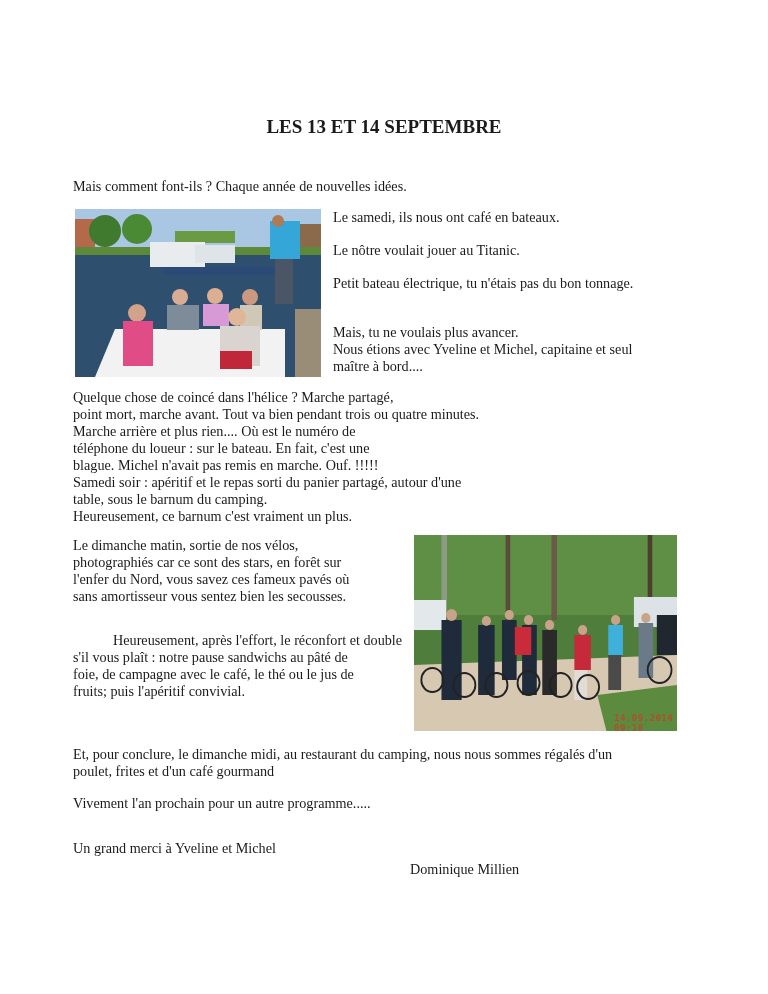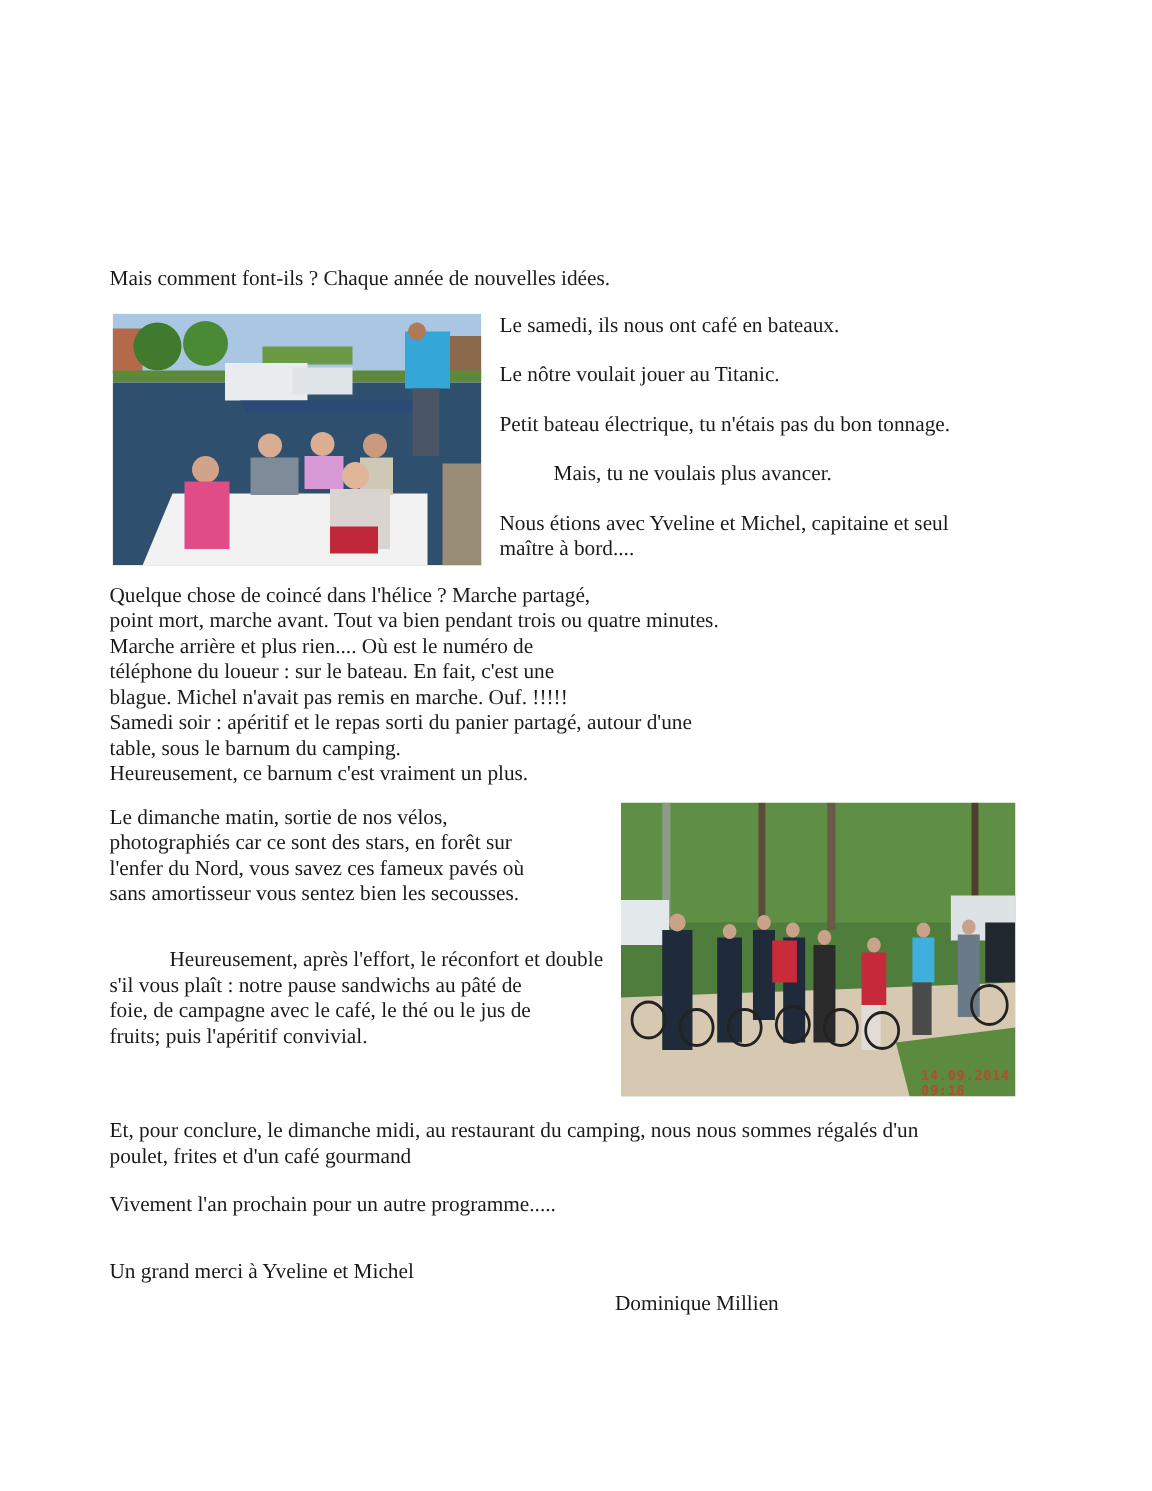--- a/index.html
+++ b/index.html
@@ -11,20 +11,21 @@
     .photo { position: absolute; overflow: hidden; }
     .photo svg { display: block; width: 100%; height: 100%; }
     .stamp { position: absolute; color: #c0442a; font-family: "DejaVu Sans Mono", monospace;
              font-size: 9px; font-weight: bold; letter-spacing: 0.5px; opacity: 0.85; }
   </style>
 </head>
 <body>
 
 <div>
   <div class="title">
+    <div>LES 13 ET 14 SEPTEMBRE</div>
   </div>
 
   <p class="p" style="left:73px; top:178px;">Mais comment font-ils ? Chaque année de nouvelles idées.</p>
 
   <div class="photo" style="left:75px; top:209px; width:246px; height:168px;">
     <svg viewBox="0 0 246 168" preserveAspectRatio="none">
       <rect x="0" y="0" width="246" height="40" fill="#a9c7e3"></rect>
       <rect x="0" y="10" width="20" height="30" fill="#b46a4a"></rect>
       <circle cx="30" cy="22" r="16" fill="#3f7a2e"></circle>
       <circle cx="62" cy="20" r="15" fill="#4b8a35"></circle>
@@ -50,21 +51,21 @@
       <rect x="165" y="96" width="22" height="25" fill="#cfc8b6"></rect>
       <circle cx="162" cy="108" r="9" fill="#e0b699"></circle>
       <rect x="145" y="117" width="40" height="40" fill="#d9d4cf"></rect>
       <rect x="145" y="142" width="32" height="18" fill="#c0283a"></rect>
     </svg>
   </div>
 
   <p class="p" style="left:333px; top:209px;">Le samedi, ils nous ont café en bateaux.</p>
   <p class="p" style="left:333px; top:242px;">Le nôtre voulait jouer au Titanic.</p>
   <p class="p" style="left:333px; top:275px;">Petit bateau électrique, tu n'étais pas du bon tonnage.</p>
-  <p class="p" style="left:333px; top:308px;margin-left:36px;">Mais, tu ne voulais plus avancer.</p>
+  <p class="p" style="left:333px; top:324px;">Mais, tu ne voulais plus avancer.</p>
   <p class="p" style="left:333px; top:341px;">Nous étions avec Yveline et Michel, capitaine et seul</p>
   <p class="p" style="left:333px; top:358px;">maître à bord....</p>
 
   <div>
     <p class="p" style="left:73px; top:389px;">Quelque chose de coincé dans l'hélice ? Marche partagé,</p>
     <p class="p" style="left:73px; top:406px;">point mort, marche avant. Tout va bien pendant trois ou quatre minutes.</p>
     <p class="p" style="left:73px; top:423px;">Marche arrière et plus rien.... Où est le numéro de</p>
     <p class="p" style="left:73px; top:440px;">téléphone du loueur : sur le bateau. En fait, c'est une</p>
     <p class="p" style="left:73px; top:457px;">blague. Michel n'avait pas remis en marche. Ouf. !!!!!</p>
     <p class="p" style="left:73px; top:474px;">Samedi soir : apéritif et le repas sorti du panier partagé, autour d'une</p>

